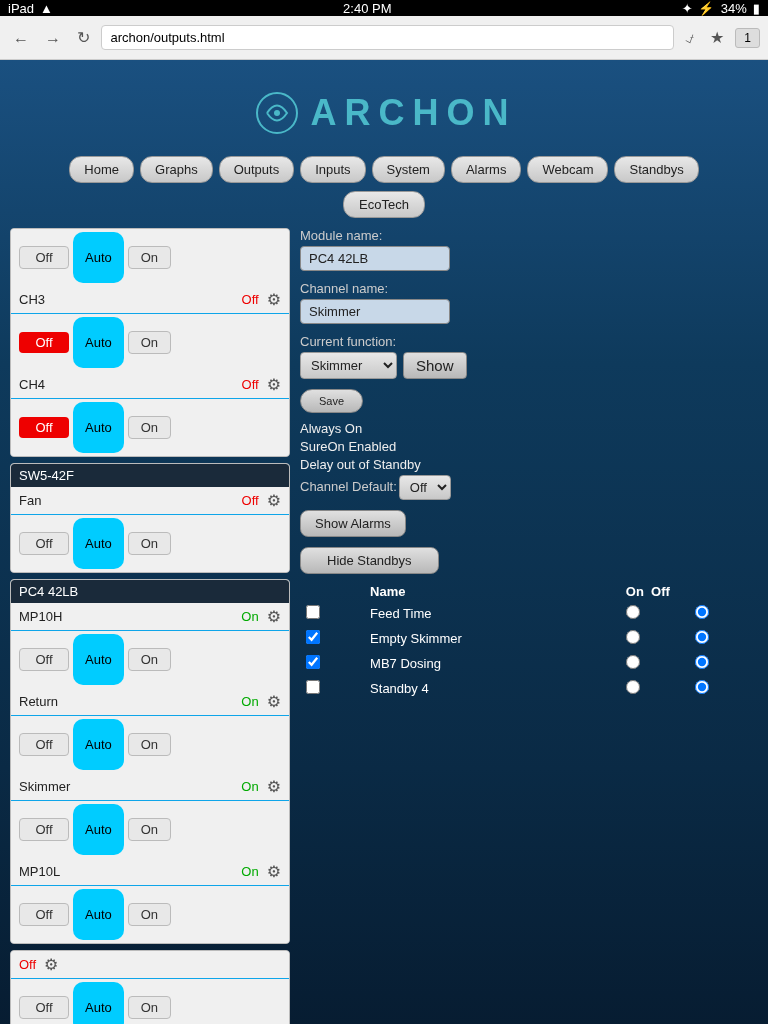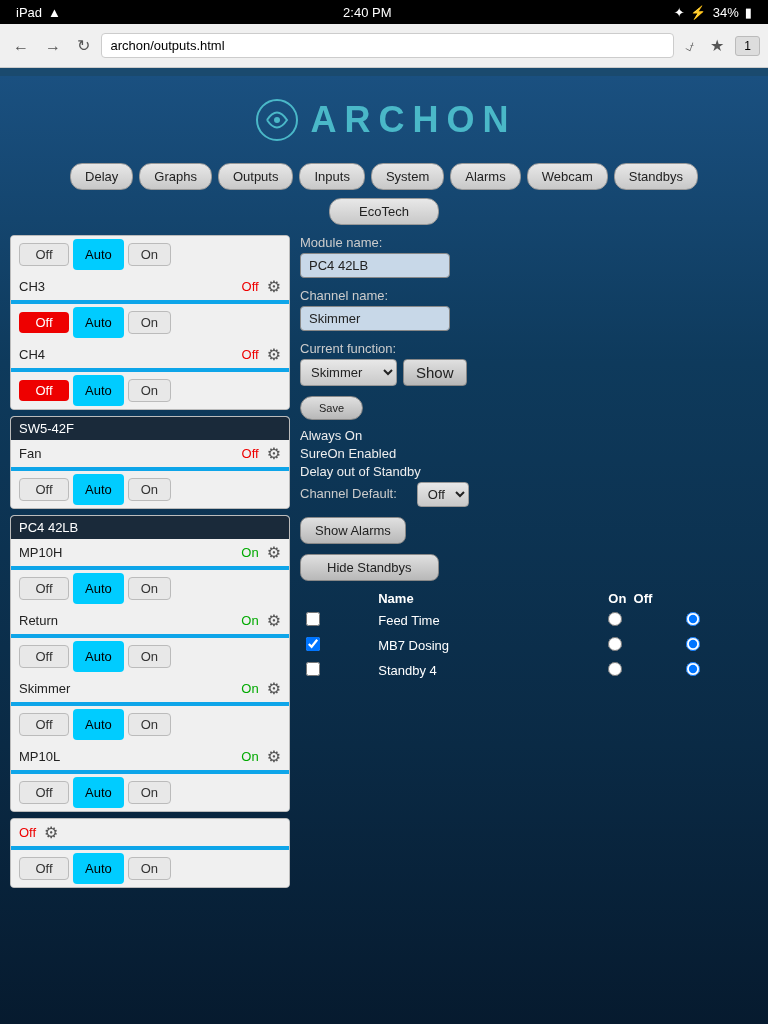--- a/index.html
+++ b/index.html
@@ -12,23 +12,23 @@
       overflow-x: hidden;
     }
 
     
     .status-bar {
       background: #000;
       color: #fff;
       display: flex;
       justify-content: space-between;
       align-items: center;
-      padding: 4px 16px;
-      font-size: 13px;
-      height: 24px;
+      padding: 4px 8px;
+      font-size: 13px;
+      height: 16px;
     }
     .status-left { display: flex; align-items: center; gap: 6px; }
     .status-right { display: flex; align-items: center; gap: 6px; }
 
     
     .browser-bar {
       background: #f0f0f0;
       display: flex;
       align-items: center;
       padding: 6px 8px;
@@ -64,22 +64,21 @@
     .main-content {
       background: linear-gradient(180deg, #1a5080 0%, #0e3a5c 30%, #0a2a45 70%, #061a2e 100%);
       min-height: 956px;
       padding-bottom: 30px;
       position: relative;
     }
 
     
     .logo-area {
       text-align: center;
-      padding: 19px 0 10px;
-      margin-top: 8px;
+      padding: 28px 0 10px;
     }
     .logo-icon {
       display: inline-block;
       width: 50px;
       height: 50px;
       margin-right: 5px;
       vertical-align: middle;
     }
 
     
@@ -102,21 +101,21 @@
     .ecotech-btn {
       background: linear-gradient(180deg, #e8e8e8 0%, #c8c8c8 100%);
       border: 1px solid #999;
       border-radius: 12px;
       padding: 5px 14px;
       font-size: 13px;
       cursor: pointer;
       color: #222;
       margin: 0 auto;
       display: block;
-      width: 110px;
+      width: 82px;
     }
 
     
     .two-col {
       display: flex;
       gap: 10px;
       padding: 0 10px;
       margin-top: 5px;
     }
 
@@ -135,21 +134,21 @@
       font-size: 13px;
       font-weight: normal;
       border-radius: 3px 3px 0 0;
     }
 
     .device-row {
       background: rgba(240, 240, 240, 0.95);
       display: flex;
       align-items: center;
       padding: 4px 8px;
-      border-bottom: 4px solid #0ea5e9;
+      border-bottom: 1px solid #0ea5e9;
     }
     .device-row:last-child { border-bottom: none; }
 
     .device-name {
       flex: 1;
       font-size: 13px;
       color: #222;
     }
     .device-status-red { color: #e00; font-size: 13px; }
     .device-status-green { color: #0a0; font-size: 13px; }
@@ -186,22 +185,22 @@
       border-radius: 4px;
       padding: 3px 12px;
       font-size: 13px;
       cursor: pointer;
       min-width: 50px;
     }
     .btn-auto {
       background: #00ccff;
       color: #000;
       border: none;
-      border-radius: 4px;
-      padding: 8px 12px;
+      border-radius: 10px;
+      padding: 18px 12px;
       font-size: 13px;
       cursor: pointer;
       min-width: 50px;
     }
     .btn-on {
       background: #e8e8e8;
       color: #333;
       border: 1px solid #bbb;
       border-radius: 4px;
       padding: 3px 12px;
@@ -292,21 +291,21 @@
       border-radius: 4px;
       padding: 4px 8px;
       font-size: 13px;
       width: 90px;
       color: #222;
     }
 
     .default-row {
       display: flex;
       align-items: center;
-      gap: 20px;
+      gap: 2px;
       margin-bottom: 10px;
     }
     .default-select {
       background: linear-gradient(180deg, #e8e8e8 0%, #c8c8c8 100%);
       border: 1px solid #999;
       border-radius: 4px;
       padding: 3px 6px;
       font-size: 13px;
       cursor: pointer;
       color: #222;
@@ -399,21 +398,21 @@
   <div class="logo-area">
     <svg class="logo-icon" viewBox="0 0 50 50" xmlns="http://www.w3.org/2000/svg">
       <circle cx="25" cy="25" r="20" fill="none" stroke="#4ab8c8" stroke-width="2"></circle>
       <path d="M 15 25 Q 25 10 35 25 Q 25 40 15 25" fill="none" stroke="#4ab8c8" stroke-width="2"></path>
       <circle cx="25" cy="25" r="3" fill="#4ab8c8"></circle>
     </svg>
     <span style="font-size:36px; font-weight:bold; letter-spacing:8px; color:#4ab8c8; vertical-align:middle;">ARCHON</span>
   </div>
 
   <div class="nav-bar">
-    <button class="nav-btn">Delay</button>
+    <button class="nav-btn">Home</button>
     <button class="nav-btn">Graphs</button>
     <button class="nav-btn">Outputs</button>
     <button class="nav-btn">Inputs</button>
     <button class="nav-btn">System</button>
     <button class="nav-btn">Alarms</button>
     <button class="nav-btn">Webcam</button>
     <button class="nav-btn">Standbys</button>
   </div>
   <div style="text-align:center; margin-bottom:10px;">
     <button class="ecotech-btn">EcoTech</button>
@@ -574,20 +573,26 @@
         </thead>
         <tbody>
           <tr>
             <td><input type="checkbox" style=""></td>
             <td>Feed Time</td>
             <td><input type="radio" name="feedtime" style=""></td>
             <td><input type="radio" name="feedtime" checked="" style=""></td>
           </tr>
           <tr>
             <td><input type="checkbox" checked="" style=""></td>
+            <td>Empty Skimmer</td>
+            <td><input type="radio" name="emptyskimmer" style=""></td>
+            <td><input type="radio" name="emptyskimmer" checked="" style=""></td>
+          </tr>
+          <tr>
+            <td><input type="checkbox" checked="" style=""></td>
             <td>MB7 Dosing</td>
             <td><input type="radio" name="mb7dosing" style=""></td>
             <td><input type="radio" name="mb7dosing" checked="" style=""></td>
           </tr>
           <tr>
             <td><input type="checkbox" style=""></td>
             <td>Standby 4</td>
             <td><input type="radio" name="standby4" style=""></td>
             <td><input type="radio" name="standby4" checked="" style=""></td>
           </tr>

